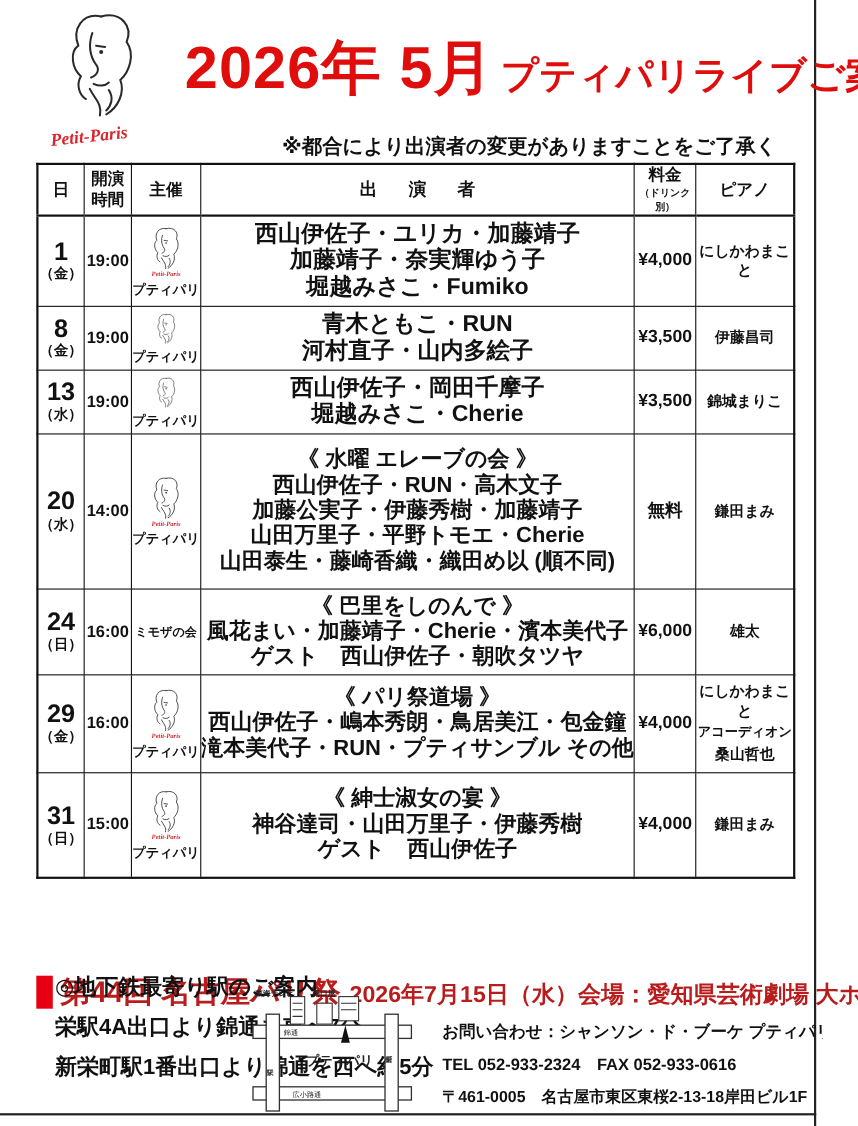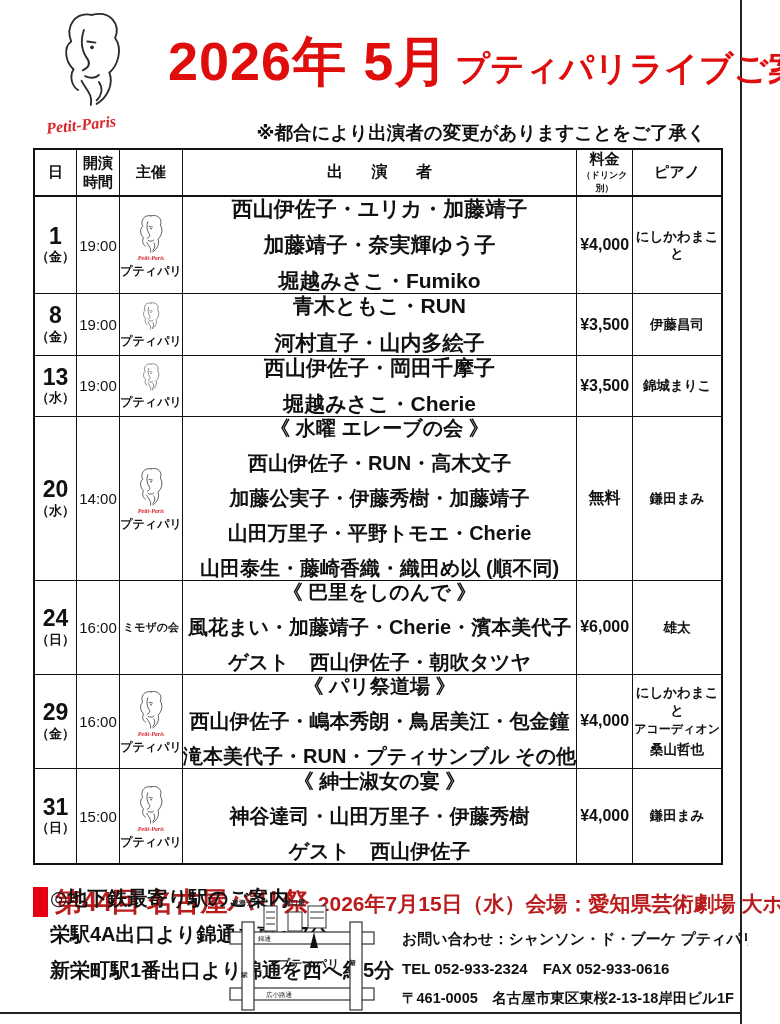--- a/index.html
+++ b/index.html
@@ -28,23 +28,23 @@
   table.sched{border:2.5px solid #111;}
   tr.hrow th{border-bottom:2.5px solid #111;background:#fff;}
   .w-day{width:41px;} .w-time{width:42px;} .w-org{width:62px;} .w-perf{width:386px;}
   .w-fee{width:55px;} .w-piano{width:88px;}
   .hd-main{font-size:15px;font-weight:700;}
   .hd-small{font-size:15px;font-weight:700;line-height:1.25;}
   .hd-sub{font-size:9px;font-weight:700;}
   .hd-perf{font-size:16px;font-weight:700;letter-spacing:12px;text-indent:12px;}
   .daynum{font-size:23px;font-weight:600;line-height:1.05;}
   .dayweek{font-size:13px;font-weight:600;}
-  .timecell{font-size:15px;font-weight:400;}
+  .timecell{font-size:15px;font-weight:700;}
   .perf{display:flex;flex-direction:column;justify-content:space-evenly;height:100%;
-        font-weight:700;gap:12px;}
+        font-weight:700;}
   .perf div{line-height:1.15;white-space:nowrap;}
   .fs21 .perf div{font-size:21px;}
   .fs20 .perf div{font-size:20px;}
   .perf .ttl{font-size:19px;}
   .feecell{font-size:16px;font-weight:700;}
   .pianocell{font-size:13.5px;font-weight:700;line-height:1.3;}
   .piano-multi div{margin:3px 0;}
   .piano-small{font-size:12px;}
   .orgcell{font-size:12px;font-weight:700;}
   .orglogo svg{width:30px;height:42px;display:block;margin:2px auto 0;}

